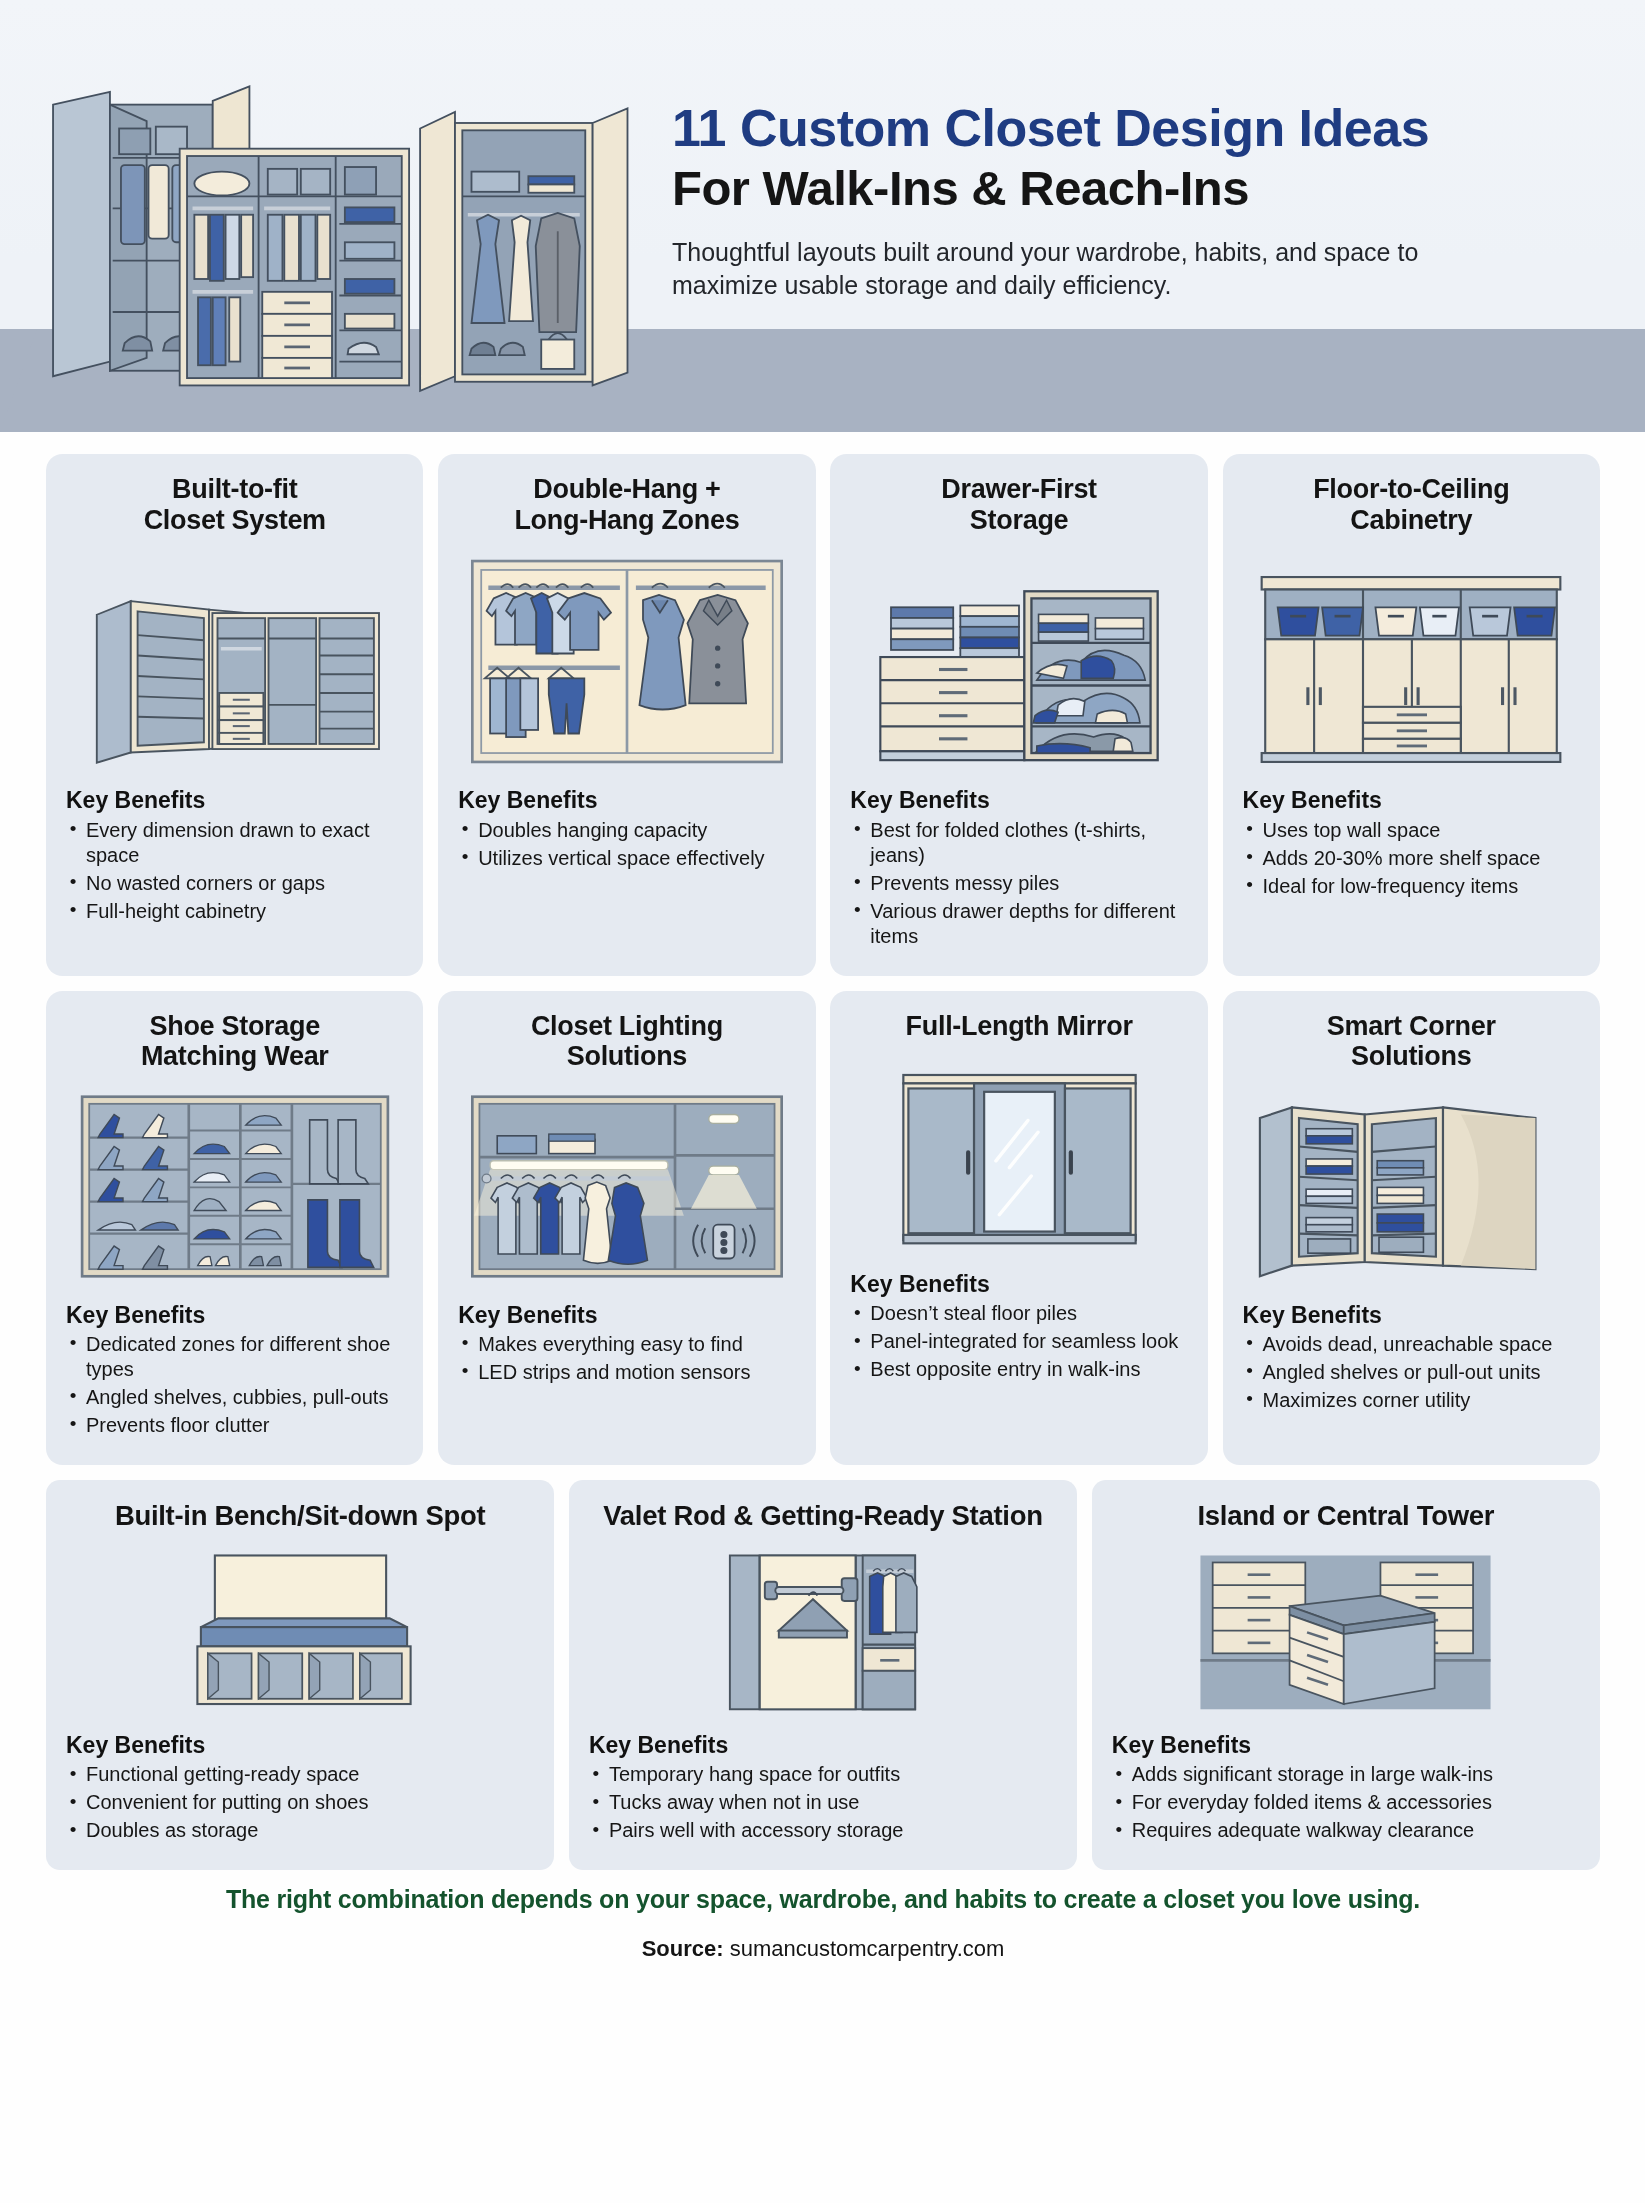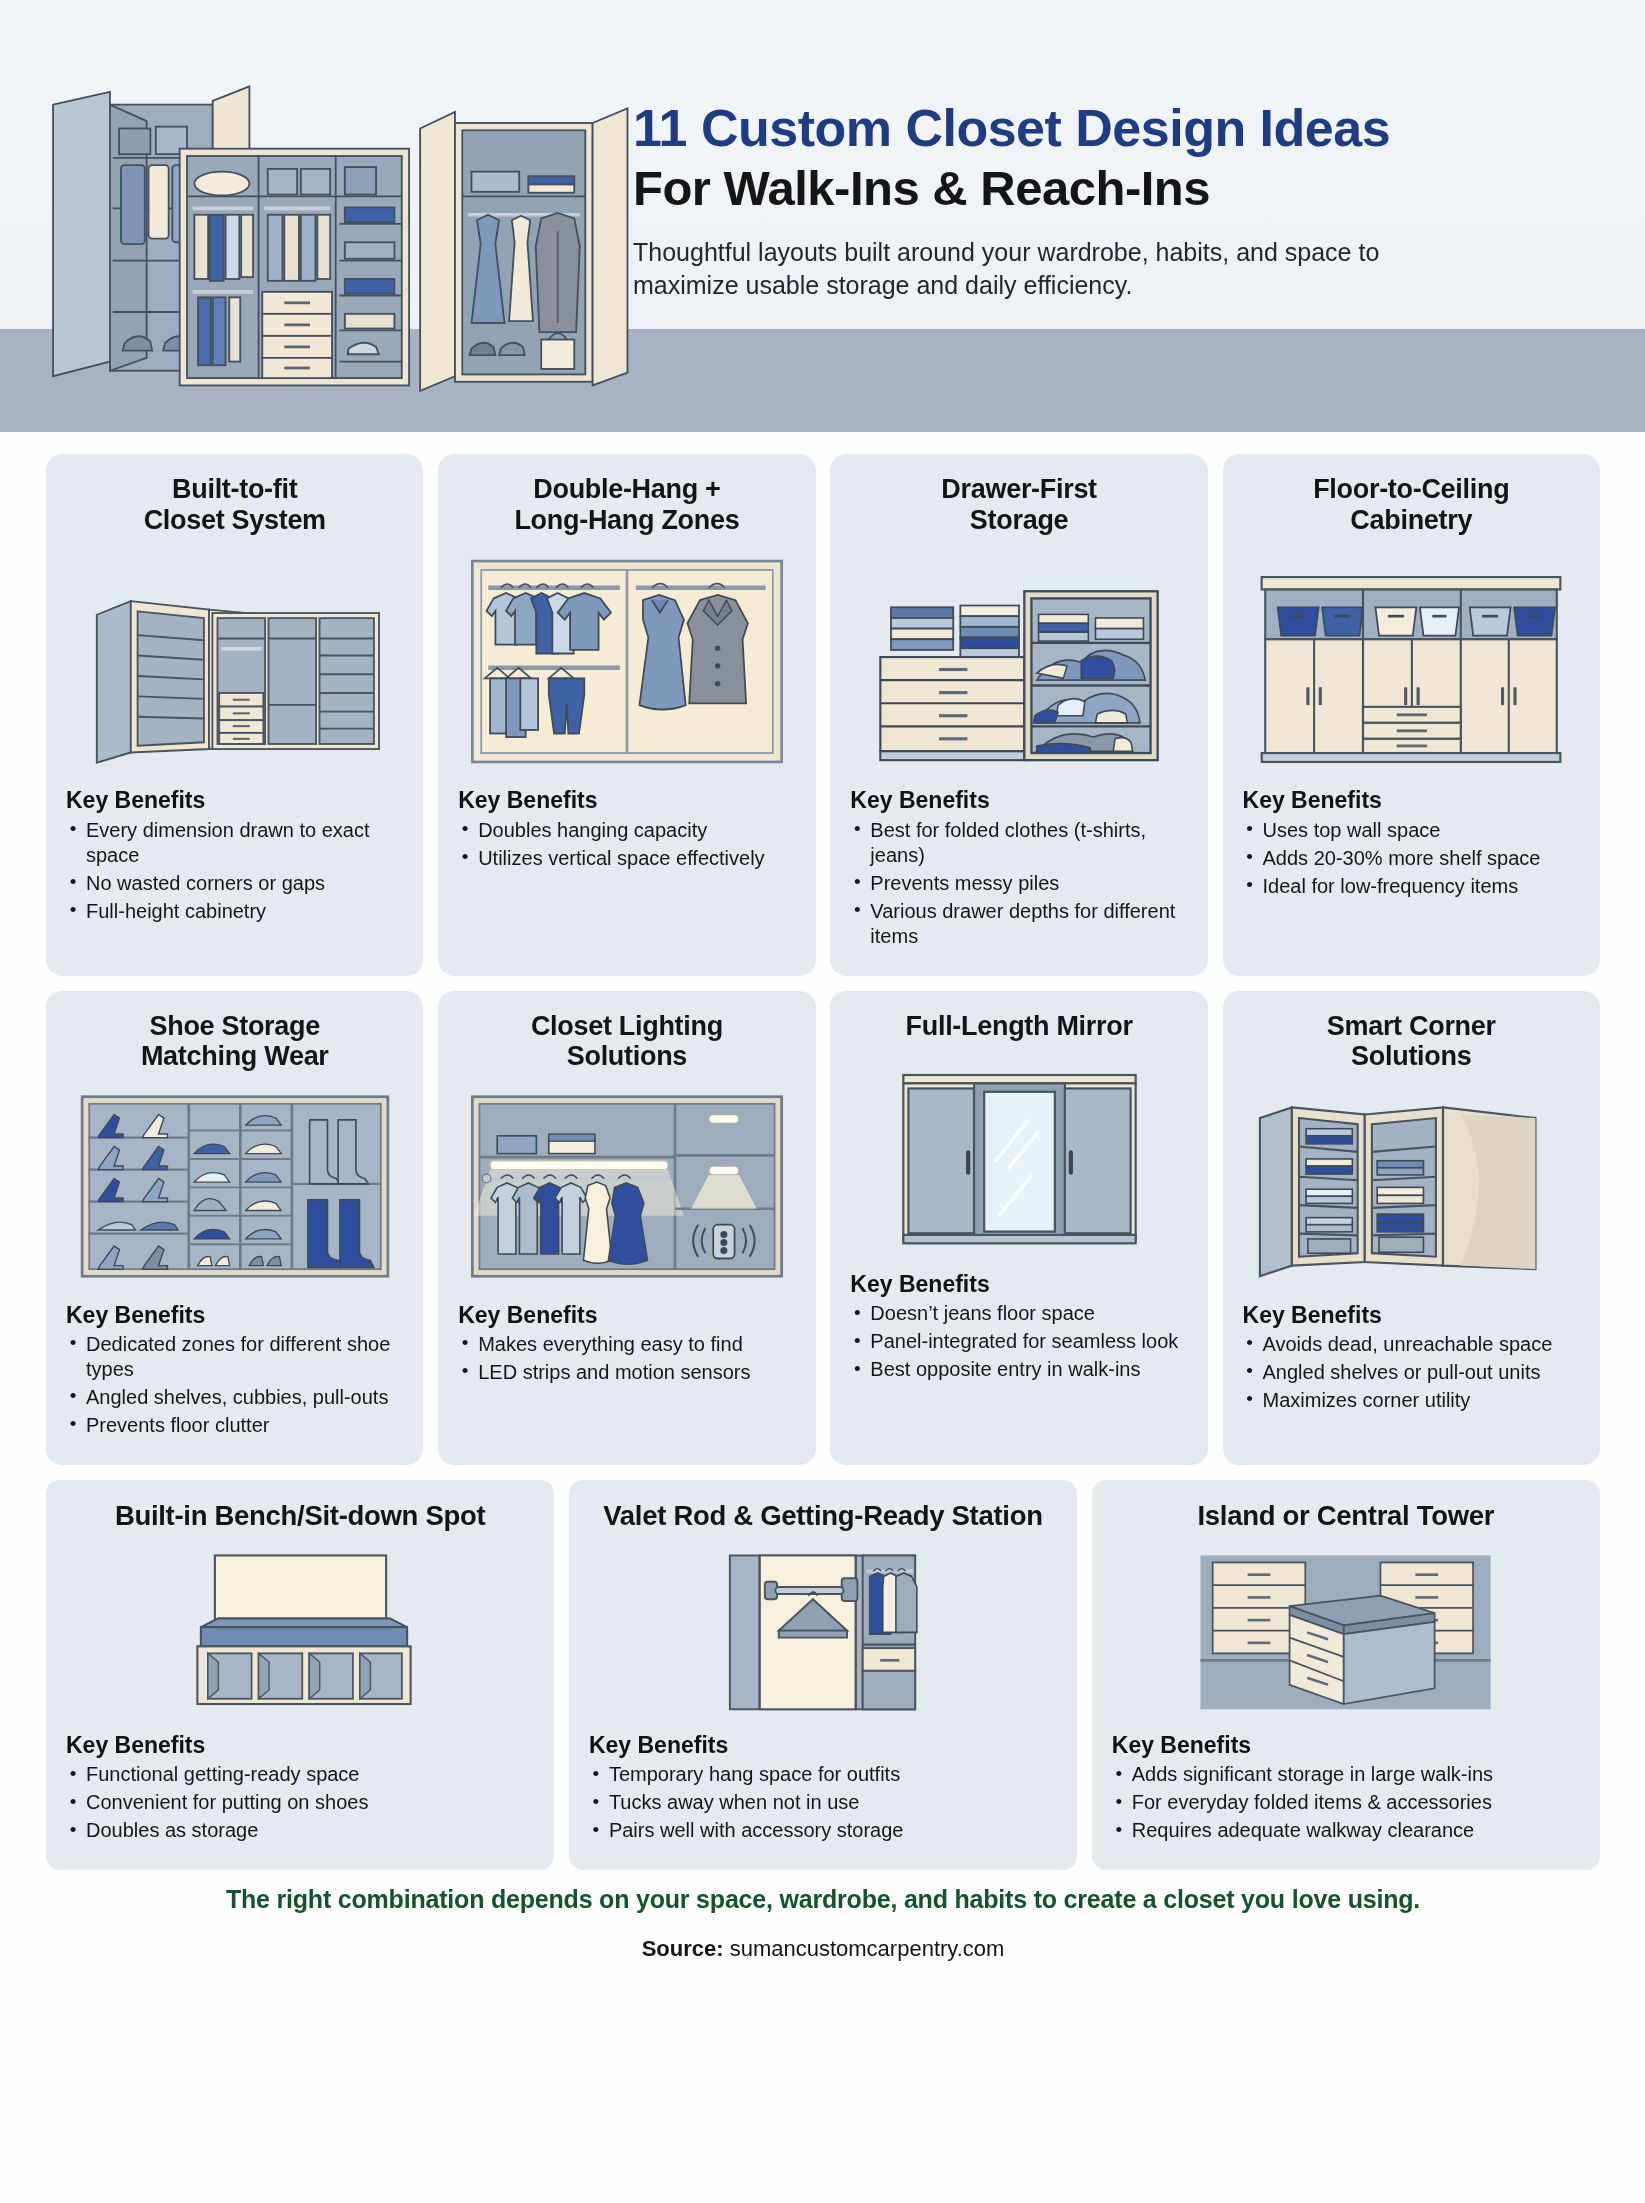--- a/index.html
+++ b/index.html
@@ -22,21 +22,21 @@
     background: #a8b2c2;
   }
   .header-floor:before {
     content:""; position:absolute; left:0; top:0; width:0; height:0;
     border-bottom: 103px solid #a8b2c2; border-left: 37px solid transparent;
   }
   .header-art {
     position: absolute; left: 9.2px; top: 20px; width: 624px; height: 395px;
   }
   .header-text {
-    position: absolute; left: 633px; top: 99px; width: 946px;
+    position: absolute; left: 672px; top: 99px; width: 946px;
   }
   .h-title {
     font-size: 52px; font-weight: bold; color: #1f3c82; letter-spacing: -0.5px;
     line-height: 1.12;
   }
   .h-title2 {
     font-size: 49px; font-weight: bold; color: #151515; letter-spacing: -0.5px;
     line-height: 1.12; margin-top: 3.7px;
   }
   .h-sub {
@@ -677,21 +677,21 @@
               <line x1="156" y1="172" x2="194" y2="126"></line>
             </g>
             <g stroke="#3a434e" stroke-width="5" stroke-linecap="round">
               <line x1="119" y1="98" x2="119" y2="122"></line>
               <line x1="241" y1="98" x2="241" y2="122"></line>
             </g>
           </svg>
         </div>
         <div class="kb-head">Key Benefits</div>
         <ul class="kb">
-          <li>Doesn’t jeans floor space</li>
+          <li>Doesn’t steal floor piles</li>
           <li>Panel-integrated for seamless look</li>
           <li>Best opposite entry in walk-ins</li>
         </ul>
       </div>
 
       <div class="card">
         <div class="card-title">
           <span>Smart Corner</span><br>
           <span>Solutions</span>
         </div>

